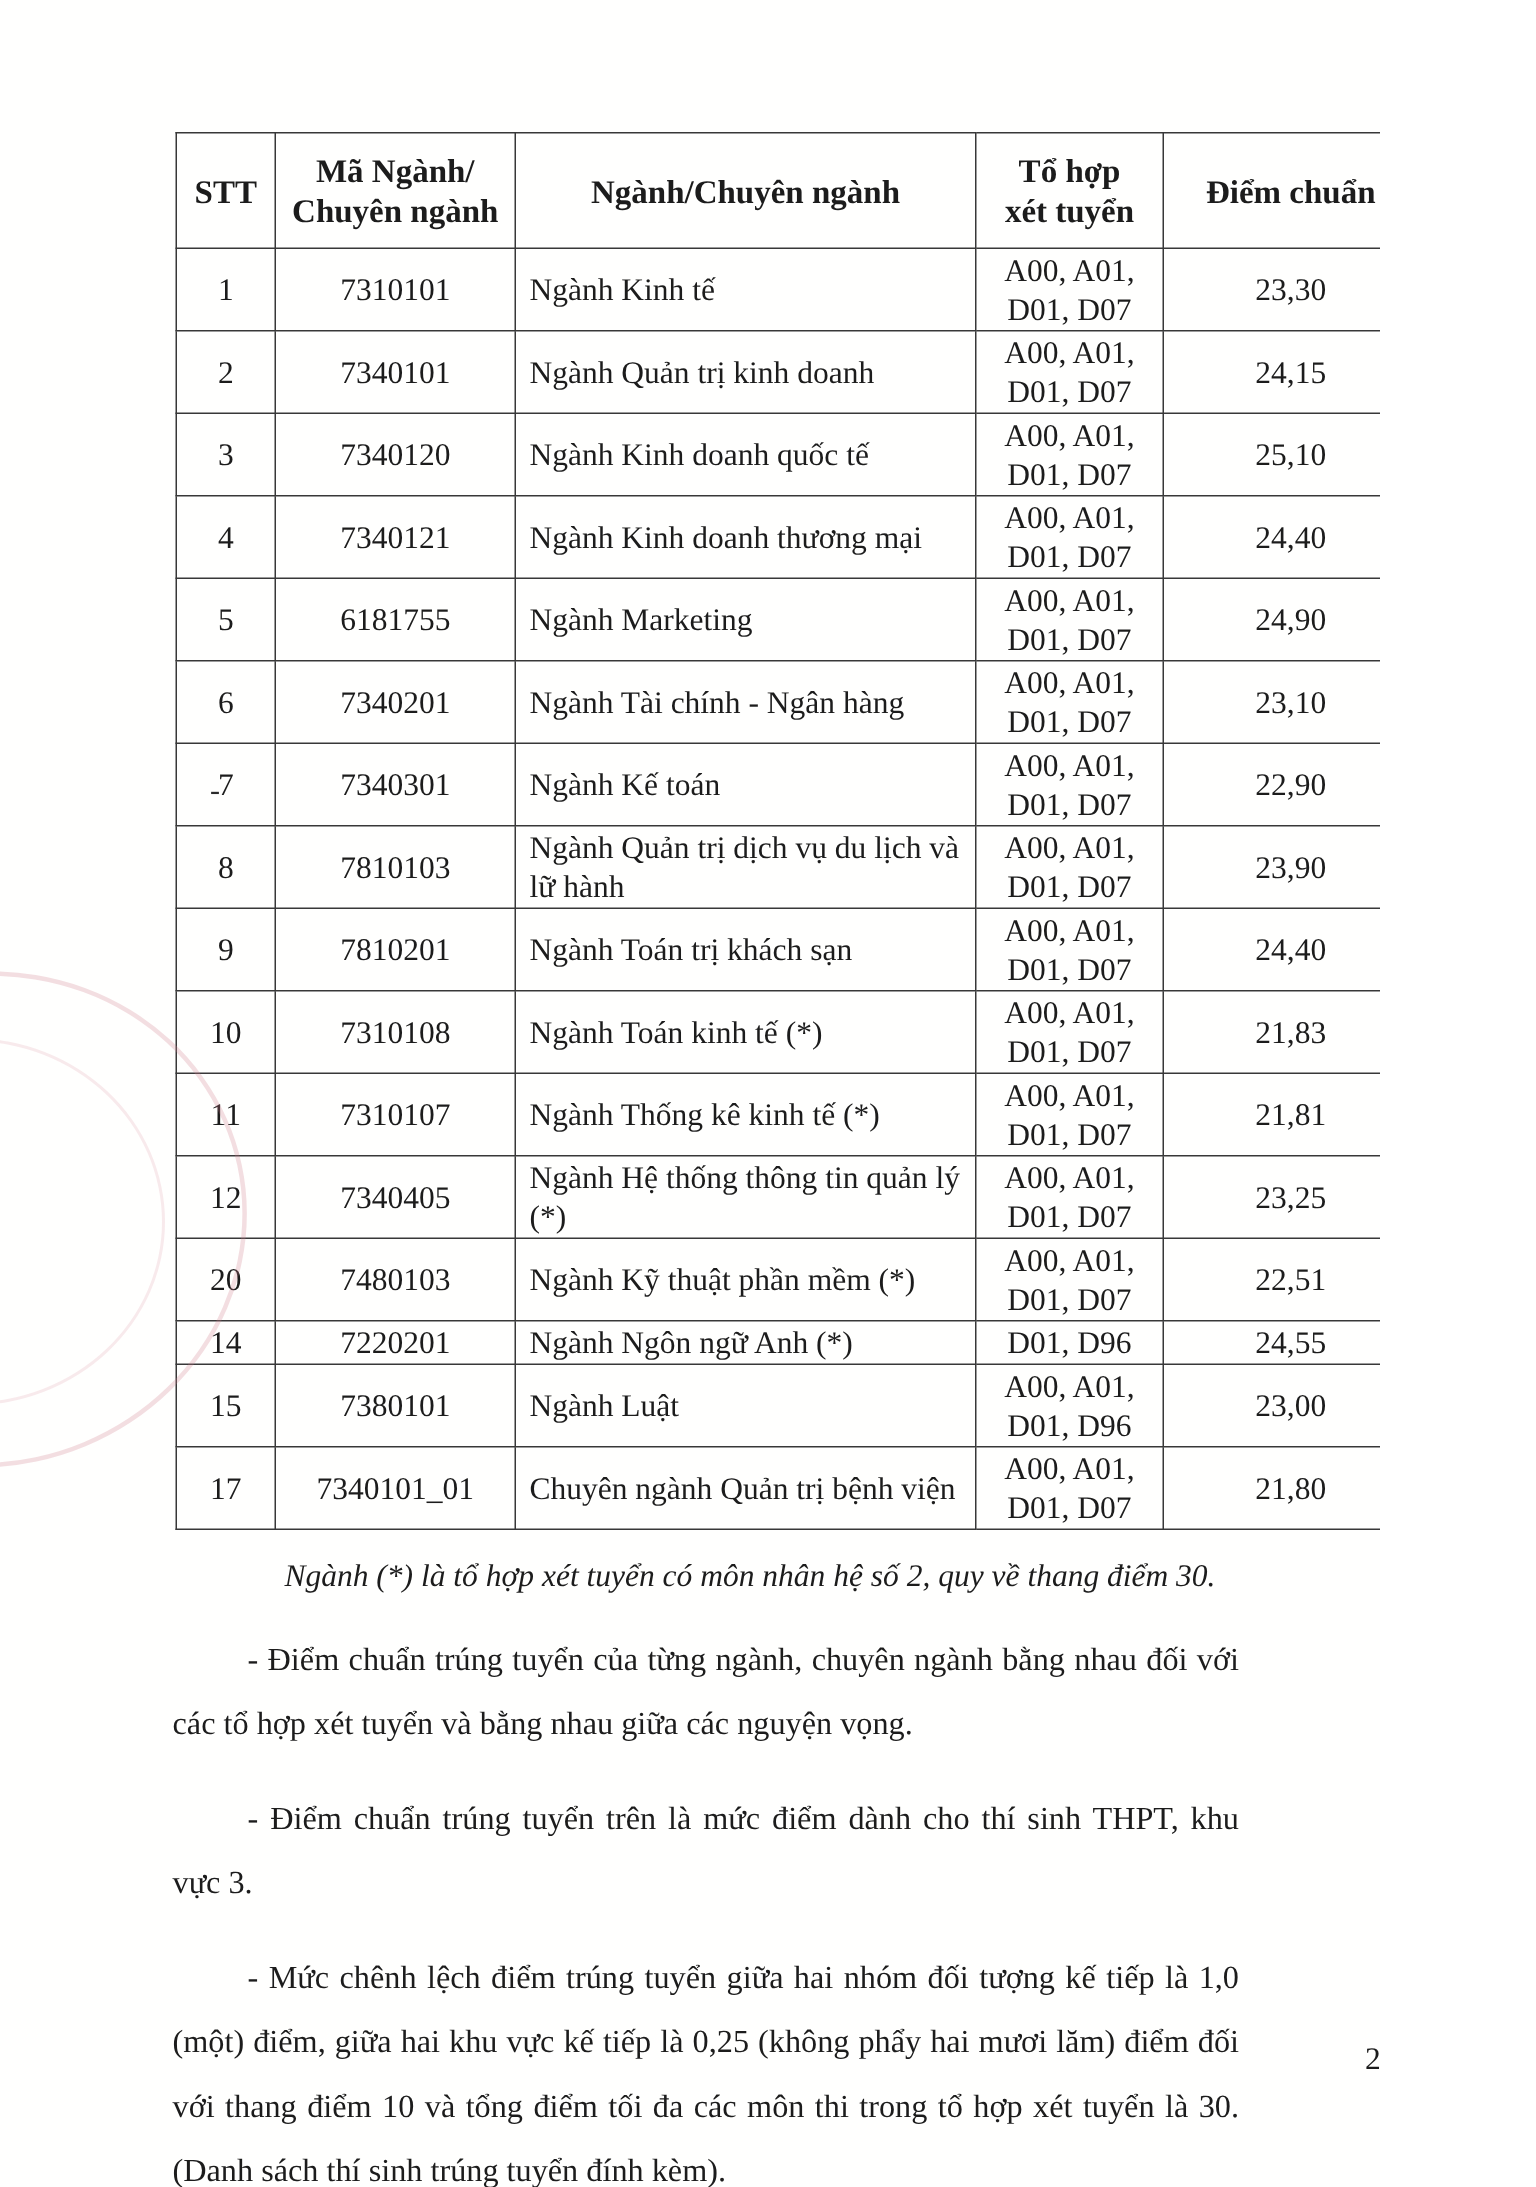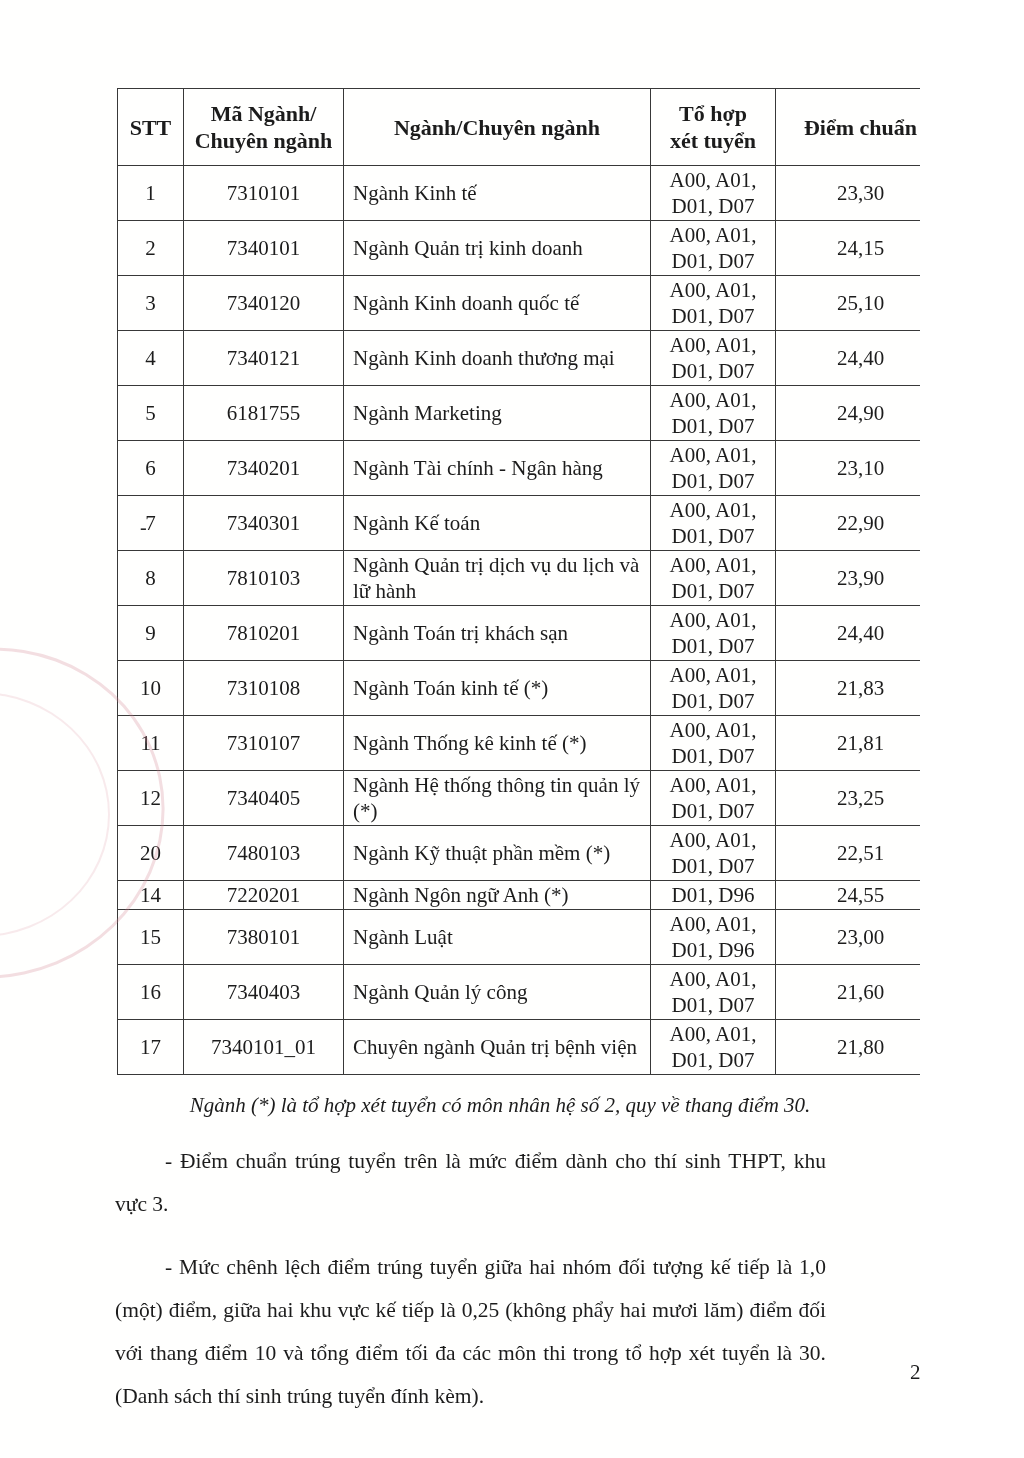--- a/index.html
+++ b/index.html
@@ -232,40 +232,33 @@
         </tr>
         <tr>
           <td>15</td>
           <td>7380101</td>
           <td class="left">Ngành Luật</td>
           <td>A00, A01,
 D01, D96</td>
           <td>23,00</td>
         </tr>
         <tr>
-          <td>16</td>
-          <td>7340403</td>
-          <td class="left">Ngành Quản lý công</td>
-          <td>A00, A01,
-D01, D07</td>
-          <td>21,60</td>
-        </tr>
-        <tr>
           <td>17</td>
           <td>7340101_01</td>
           <td class="left">Chuyên ngành Quản trị bệnh viện</td>
           <td>A00, A01,
 D01, D07</td>
           <td>21,80</td>
         </tr>
       </tbody>
   </table>
 
   <div class="stray-dash">-</div>
 
   <p class="footnote">Ngành (*) là tổ hợp xét tuyển có môn nhân hệ số 2, quy về thang điểm 30.</p>
 
+  <p class="para">- Điểm chuẩn trúng tuyển của từng ngành, chuyên ngành bằng nhau đối với các tổ hợp xét tuyển và bằng nhau giữa các nguyện vọng.</p>
   <p class="para">- Điểm chuẩn trúng tuyển trên là mức điểm dành cho thí sinh THPT, khu vực 3.</p>
   <p class="para">- Mức chênh lệch điểm trúng tuyển giữa hai nhóm đối tượng kế tiếp là 1,0 (một) điểm, giữa hai khu vực kế tiếp là 0,25 (không phẩy hai mươi lăm) điểm đối với thang điểm 10 và tổng điểm tối đa các môn thi trong tổ hợp xét tuyển là 30. (Danh sách thí sinh trúng tuyển đính kèm).</p>
 
   <div class="page-number">2</div>
 
 </div>
 
 </body></html>

